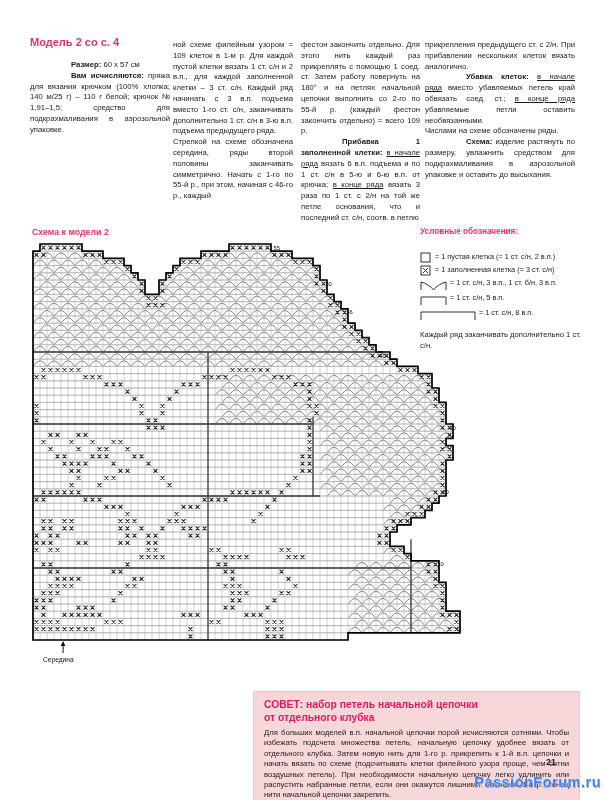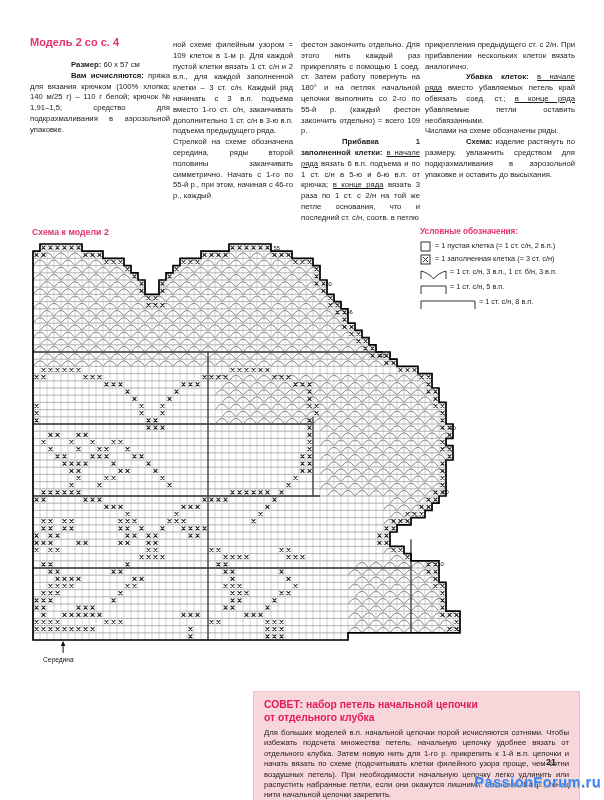--- a/index.html
+++ b/index.html
@@ -14,21 +14,21 @@
   .col-1{left:173px;width:120px;top:40px;}
   .col-2{left:301px;width:119px;top:40px;}
   .col-3{left:425px;width:150px;top:40px;}
   .seg-b{font-weight:bold;padding-left:41px;}
   .seg-u{text-decoration:underline;}
   
   .chart-title{position:absolute;left:32px;top:227px;font-size:8.8px;font-weight:bold;color:#e2336e;}
   #chart-svg{position:absolute;left:30px;top:240px;}
   
   .legend{position:absolute;left:420px;top:227px;width:164px;}
-  .legend-heading{font-size:8.2px;font-weight:bold;color:#e2336e;margin-bottom:5px;}
+  .legend-heading{font-size:8.2px;font-weight:bold;color:#e2336e;margin-bottom:16px;}
   .legend-item{font-size:7.3px;line-height:9.5px;margin-bottom:2px;overflow:hidden;}
   .legend-item .sym{float:left;margin-right:3px;}
   .legend-note{font-size:7.6px;line-height:10.5px;margin-top:9px;}
   
   .tipbox{position:absolute;left:253px;top:657px;width:305px;background:#f8d7da;
           border:1px solid #f0c3c9;padding:7px 10px 8px 10px;margin-top:34px;}
   .tip-title{font-size:10.3px;font-weight:bold;color:#e3195f;line-height:12.5px;margin:0 0 4px 0;}
   .tip-body{font-size:7.7px;line-height:10.4px;text-align:justify;margin:0;}
   
   .page-num{position:absolute;right:48px;top:757px;font-size:9px;font-weight:bold;}
@@ -94,20 +94,21 @@
         <div class="legend-item"><svg width="27" height="13" class="sym">
             <path d="M1,12 V4 C5,5 11,8 13.5,12 C16,8 22,5 26,4 V12" fill="none" stroke="#333" stroke-width="1"></path>
           </svg><span>= 1 ст. с/н, 3 в.п., 1 ст. б/н, 3 в.п.</span></div>
         <div class="legend-item"><svg width="27" height="13" class="sym">
             <path d="M1,12 V4 H26 V12" fill="none" stroke="#333" stroke-width="1"></path>
           </svg><span>= 1 ст. с/н, 5 в.п.</span></div>
         <div class="legend-item"><svg width="56" height="13" class="sym">
             <path d="M1,12 V4 H55 V12" fill="none" stroke="#333" stroke-width="1"></path>
           </svg><span>= 1 ст. с/н, 8 в.п.</span></div>
       </div>
+    <div class="legend-note">Каждый ряд заканчивать дополнительно 1 ст. с/н.</div>
   </div>
 
   <div class="tipbox">
     <p class="tip-title"><span>СОВЕТ: набор петель начальной цепочки</span><br><span>от отдельного клубка</span></p>
     <p class="tip-body">Для больших моделей в.п. начальной цепочки порой исчисляются сотнями. Чтобы избежать подсчета множества петель, начальную цепочку удобнее вязать от отдельного клубка. Затем новую нить для 1-го р. прикрепить к 1-й в.п. цепочки и начать вязать по схеме (подсчитывать клетки филейного узора проще, чем сотни воздушных петель). При необходимости начальную цепочку легко удлинить или распустить набранные петли, если они окажутся лишними. Закончив 1-й р., конец нити начальной цепочки закрепить.</p>
   </div>
 
   <div class="page-num">21</div>
   <div class="watermark">PassionForum.ru</div>
 </div>

